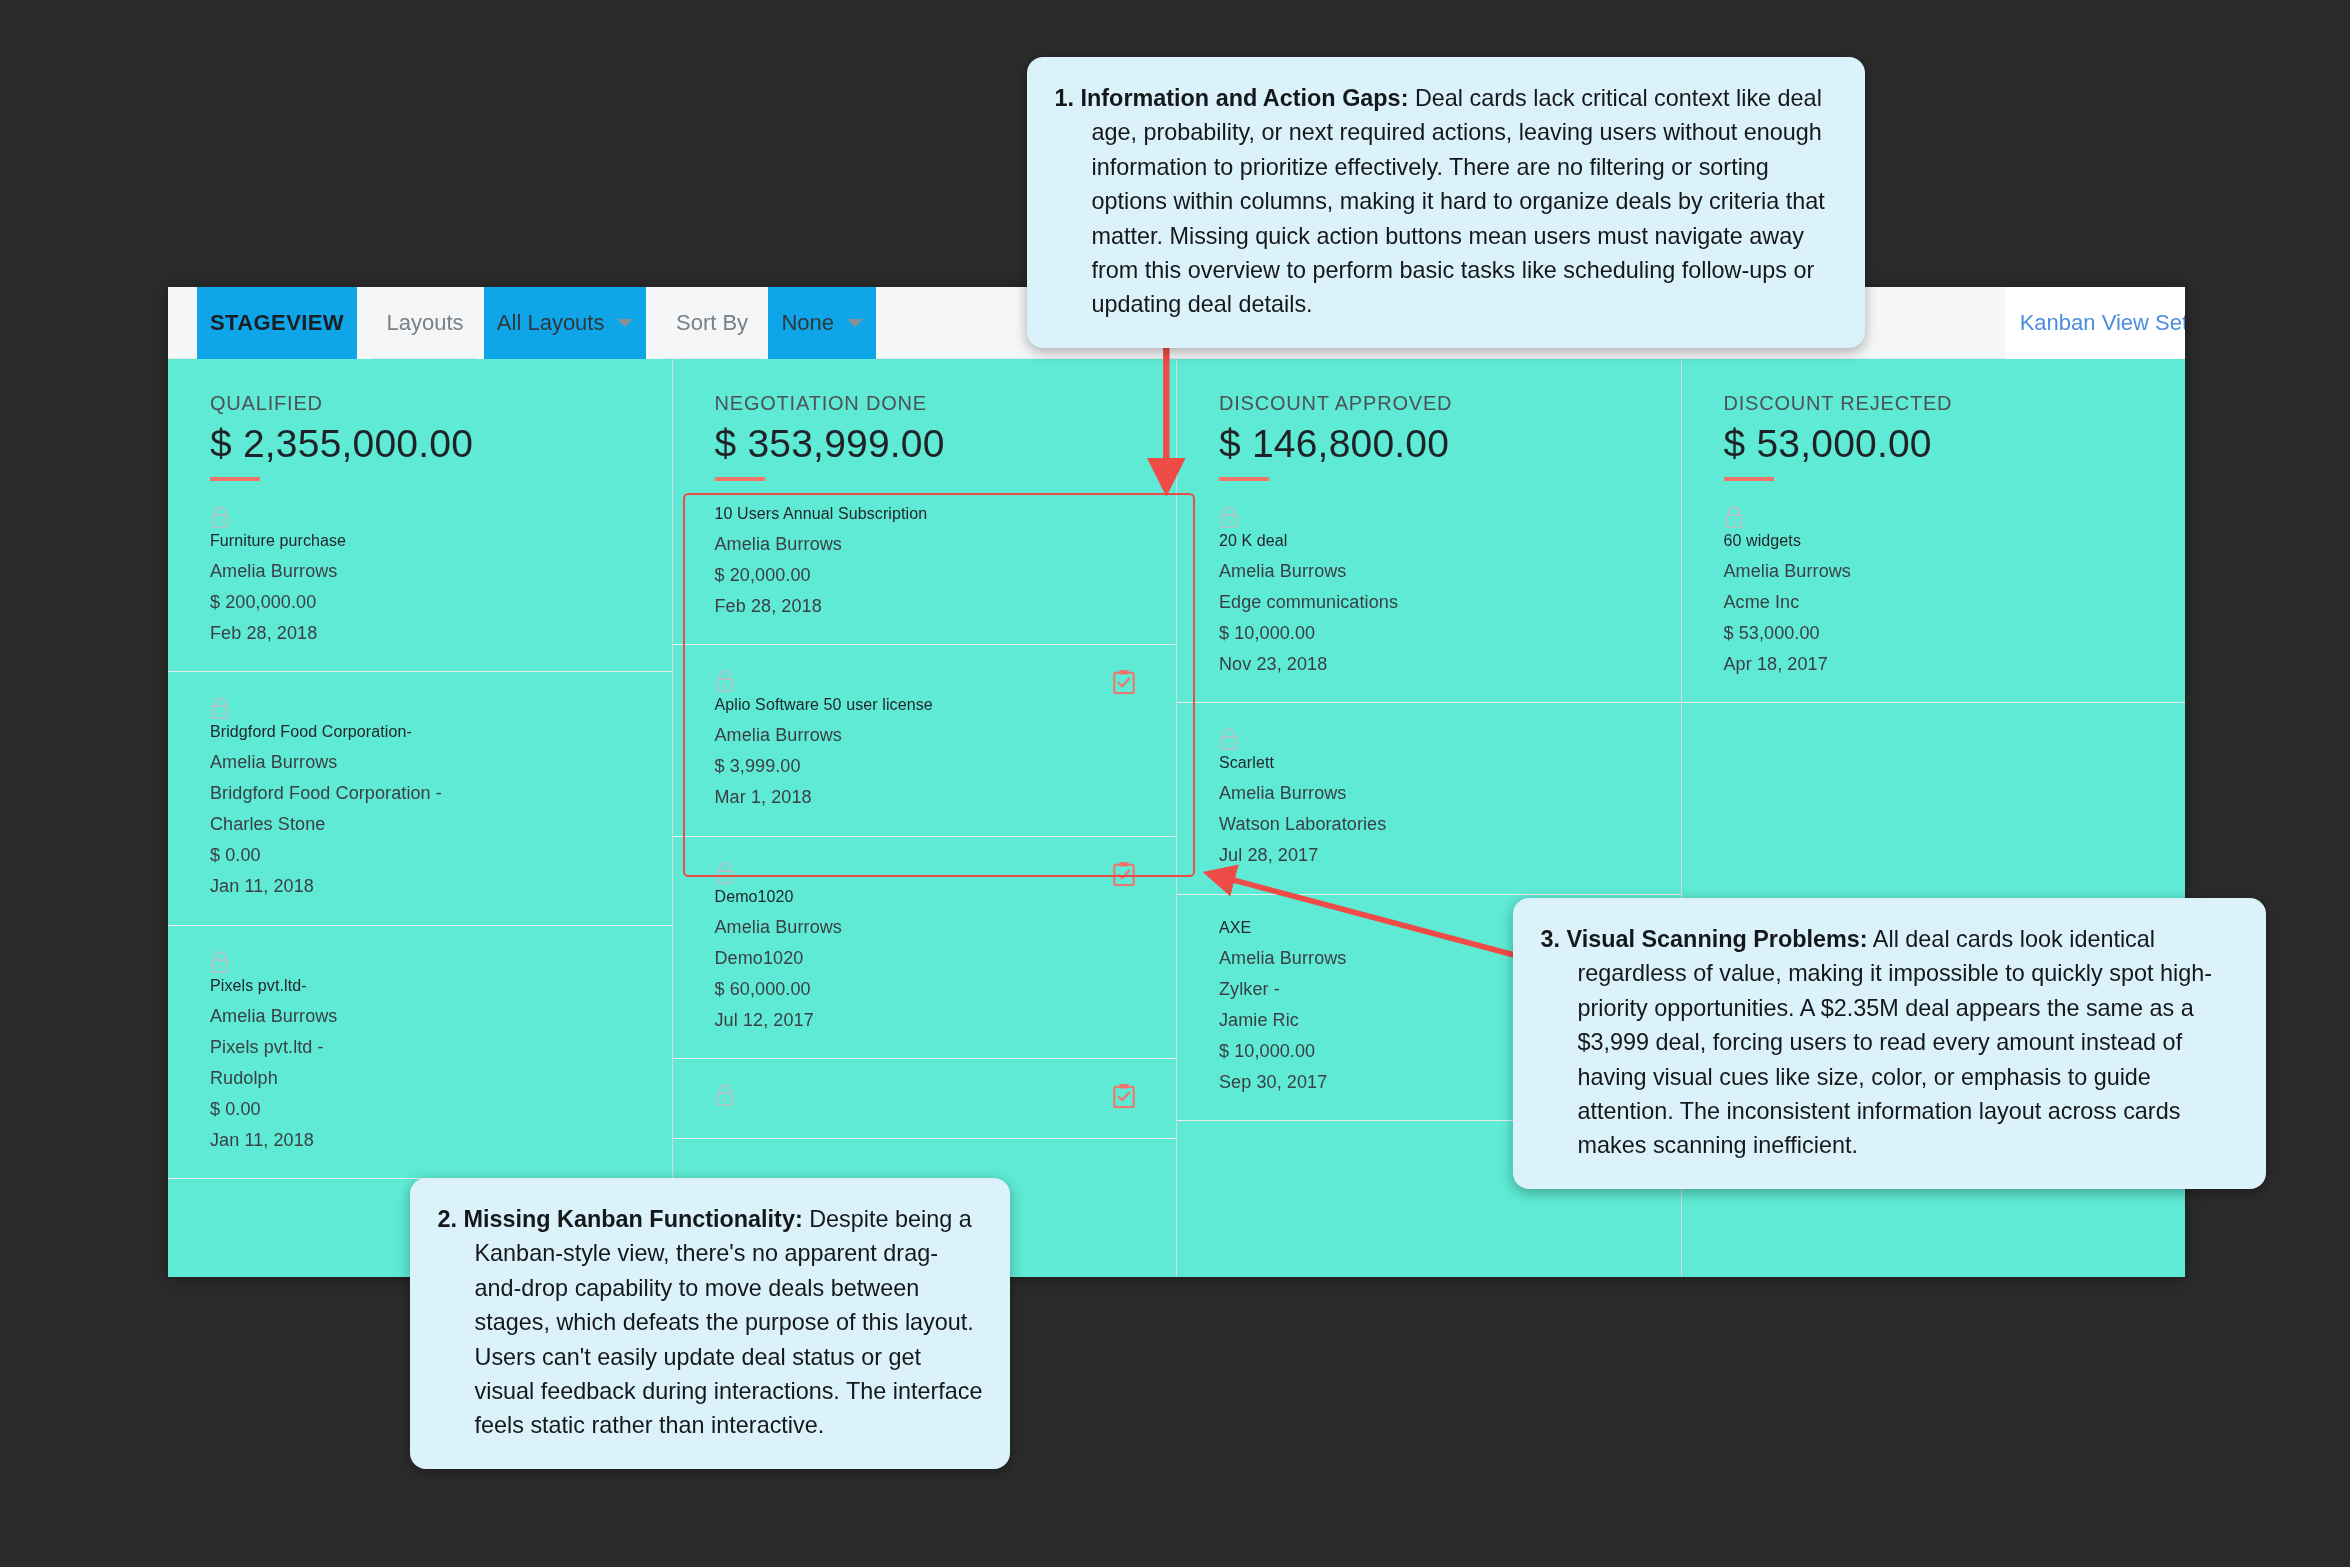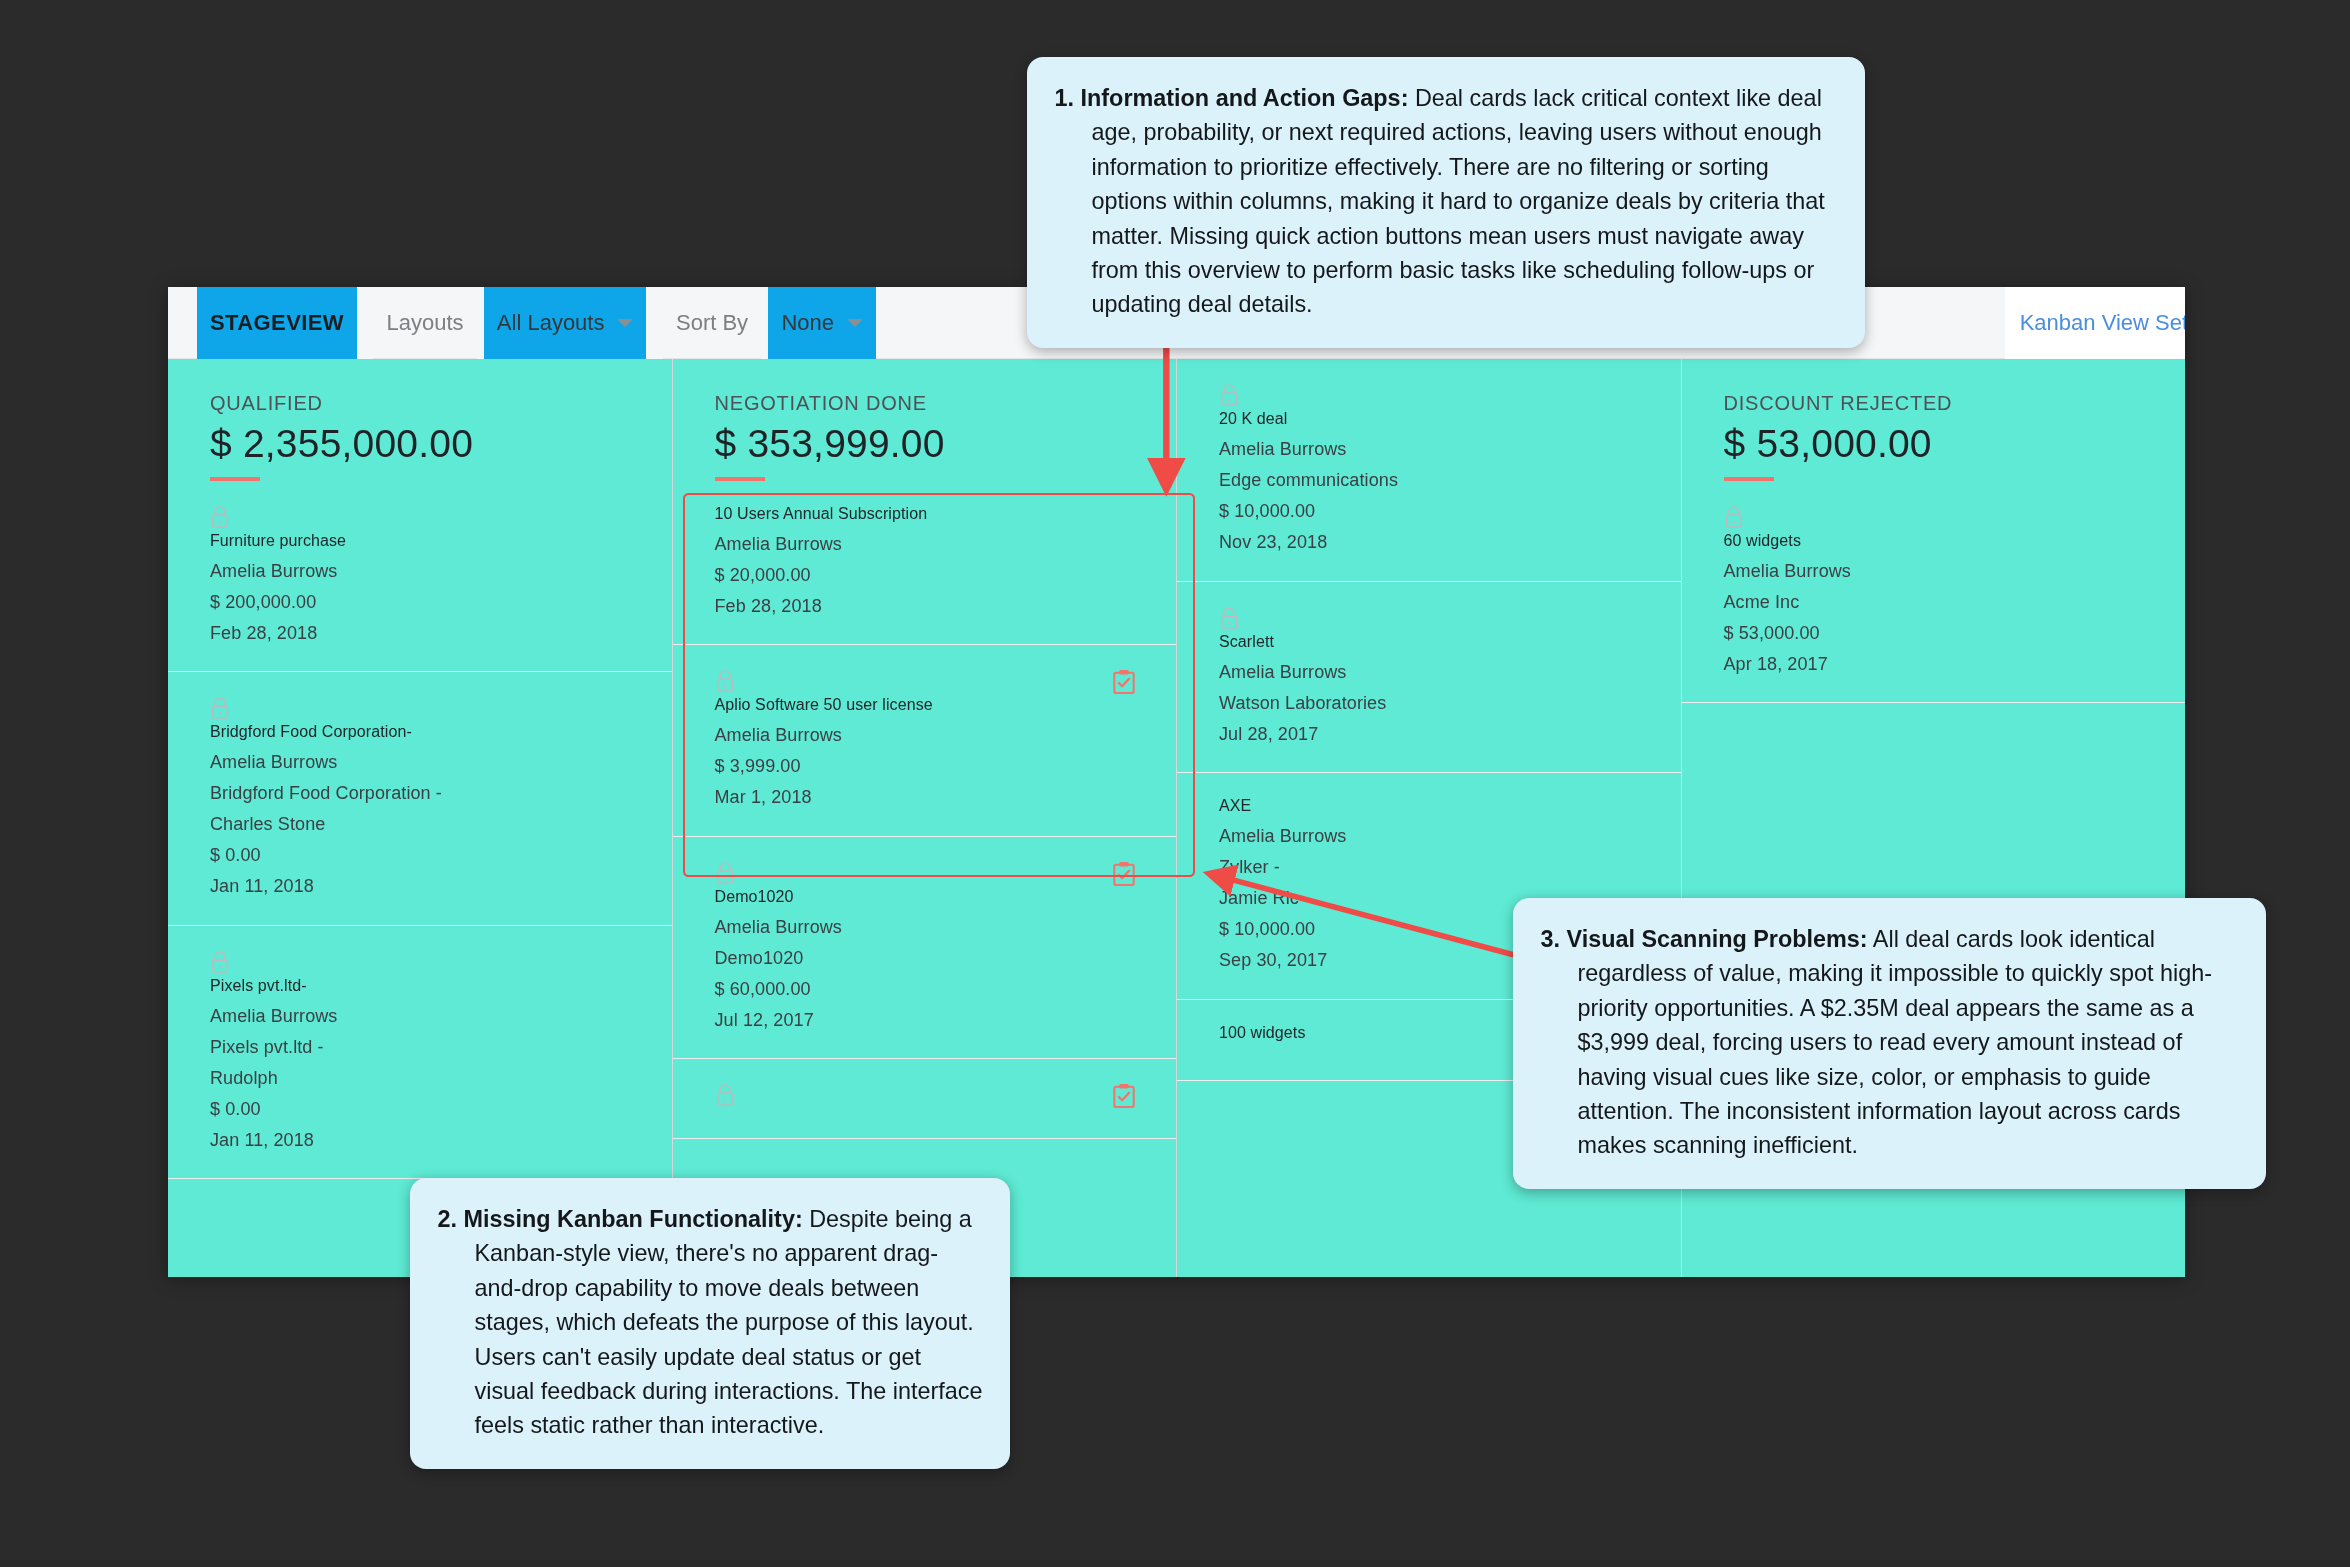--- a/index.html
+++ b/index.html
@@ -236,41 +236,43 @@
                 <path d="M5.5 11V7.5a5.5 5.5 0 0 1 11 0V11" fill="none" stroke="#b9bdc1" stroke-width="1.8"></path>
                 <rect x="3" y="11" width="16" height="13" rx="1.6" fill="none" stroke="#b9bdc1" stroke-width="1.8"></rect>
                 <circle cx="11" cy="18.5" r="1.4" fill="#b9bdc1"></circle>
               </svg></span><span class="task-icon"><svg width="24" height="26" viewBox="0 0 26 28">
                 <rect x="2.5" y="4" width="21" height="22" rx="2" fill="none" stroke="#f4736b" stroke-width="2.2"></rect>
                 <rect x="8" y="1" width="10" height="5" rx="1.4" fill="#f4736b"></rect>
                 <path d="M7.5 15 l3.5 3.6 L18.5 10.5" fill="none" stroke="#f4736b" stroke-width="2.4" stroke-linecap="round" stroke-linejoin="round"></path>
               </svg></span></div>
         </div>
         <div class="column">
+          <div class="col-head">
+            <div class="col-name">DISCOUNT APPROVED</div>
+            <div class="col-total">$ 146,800.00</div>
+            <div class="col-rule"></div>
+          </div>
           <div class="card"><span class="lock"><svg width="20" height="24" viewBox="0 0 22 26">
                 <path d="M5.5 11V7.5a5.5 5.5 0 0 1 11 0V11" fill="none" stroke="#b9bdc1" stroke-width="1.8"></path>
                 <rect x="3" y="11" width="16" height="13" rx="1.6" fill="none" stroke="#b9bdc1" stroke-width="1.8"></rect>
                 <circle cx="11" cy="18.5" r="1.4" fill="#b9bdc1"></circle>
               </svg></span><div class="card-title">20 K deal</div><div class="card-line">Amelia Burrows</div><div class="card-line">Edge communications</div><div class="card-line">$ 10,000.00</div><div class="card-line">Nov 23, 2018</div></div>
           <div class="card"><span class="lock"><svg width="20" height="24" viewBox="0 0 22 26">
                 <path d="M5.5 11V7.5a5.5 5.5 0 0 1 11 0V11" fill="none" stroke="#b9bdc1" stroke-width="1.8"></path>
                 <rect x="3" y="11" width="16" height="13" rx="1.6" fill="none" stroke="#b9bdc1" stroke-width="1.8"></rect>
                 <circle cx="11" cy="18.5" r="1.4" fill="#b9bdc1"></circle>
               </svg></span><div class="card-title">Scarlett</div><div class="card-line">Amelia Burrows</div><div class="card-line">Watson Laboratories</div><div class="card-line">Jul 28, 2017</div></div>
           <div class="card nolock">
             <div class="card-title">AXE</div>
             <div class="card-line">Amelia Burrows</div>
             <div class="card-line">Zylker -</div>
             <div class="card-line">Jamie Ric</div>
             <div class="card-line">$ 10,000.00</div>
             <div class="card-line">Sep 30, 2017</div>
           </div>
-          <div class="card nolock">
-            <div class="card-title">100 widgets</div>
-          </div>
         </div>
         <div class="column">
           <div class="col-head">
             <div class="col-name">DISCOUNT REJECTED</div>
             <div class="col-total">$ 53,000.00</div>
             <div class="col-rule"></div>
           </div>
           <div class="card"><span class="lock"><svg width="20" height="24" viewBox="0 0 22 26">
                 <path d="M5.5 11V7.5a5.5 5.5 0 0 1 11 0V11" fill="none" stroke="#b9bdc1" stroke-width="1.8"></path>
                 <rect x="3" y="11" width="16" height="13" rx="1.6" fill="none" stroke="#b9bdc1" stroke-width="1.8"></rect>

